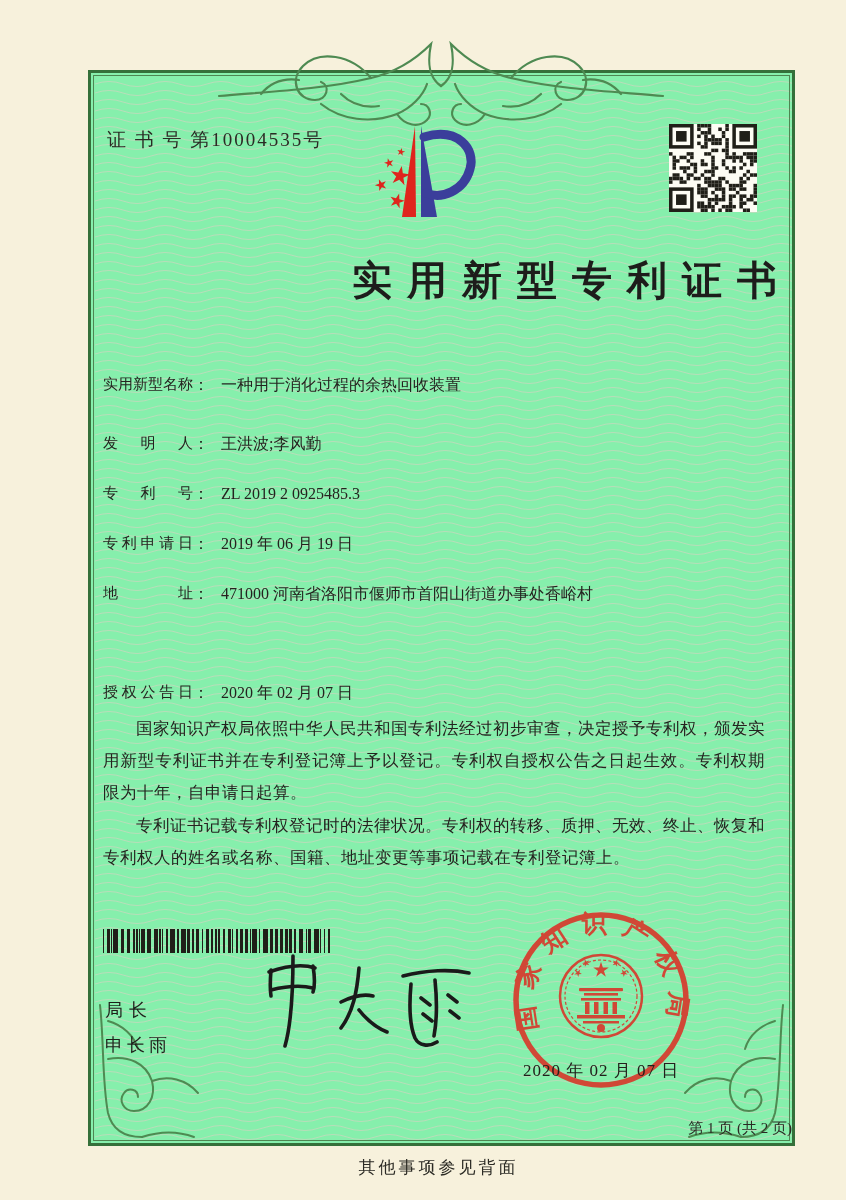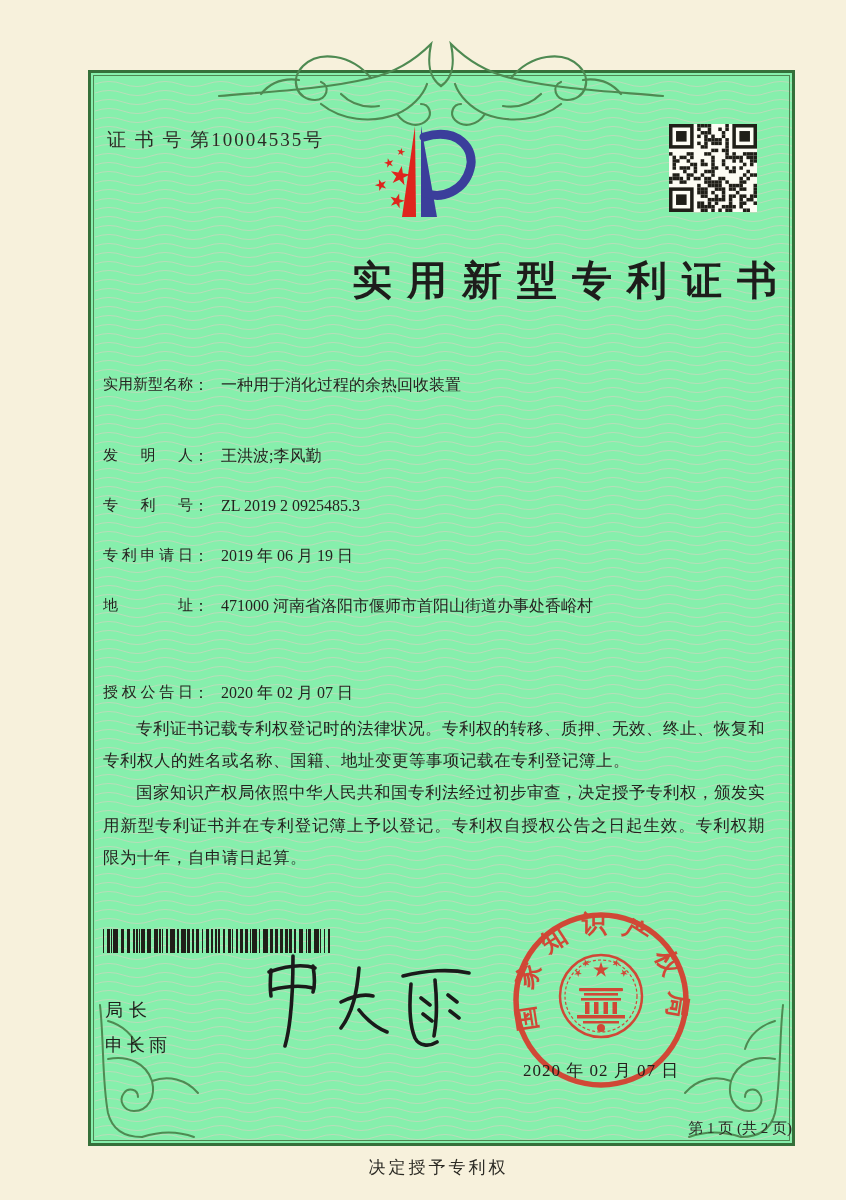--- a/index.html
+++ b/index.html
@@ -18,21 +18,21 @@
   }
   .waves{position:absolute;left:4px;top:4px;z-index:0;}
   .layer{position:absolute;z-index:3;}
   .cert-no{left:16px;top:54px;font-size:19px;letter-spacing:2px;color:#2b2a24;}
   .logo{left:267px;top:44px;width:125px;height:112px;}
   .qr{left:578px;top:51px;width:88px;height:88px;}
   .title{left:0;top:180px;width:100%;text-align:right;font-size:40px;font-weight:bold;
          letter-spacing:15px;color:#1d1d1b;}
   .fields{left:12px;top:300px;width:664px;font-size:16px;}
   .frow{margin-bottom:27px;line-height:23px;white-space:nowrap;}
-  .frow.first{margin-bottom:48px;}
+  .frow.first{margin-bottom:36px;}
   .flabel{display:inline-block;width:90px;text-align:justify;text-align-last:justify;
           font-size:15px;vertical-align:bottom;}
   .fcolon{margin-right:2px;}
   .fvalue{margin-left:10px;}
   .grant{left:12px;top:608px;width:664px;font-size:16px;line-height:23px;white-space:nowrap;}
   .grant .right{position:absolute;left:342px;top:0;}
   .glabel2{display:inline-block;width:100px;text-align:justify;text-align-last:justify;font-size:15px;vertical-align:bottom;}
   .paras{left:12px;top:640px;width:662px;font-size:16.5px;line-height:1.95;
          letter-spacing:0.5px;text-align:justify;}
   .paras p{margin:0;text-indent:2em;}
@@ -345,22 +345,22 @@
     </div>
   </div>
 
   <div class="layer grant">
     <span>
       <span class="flabel">授权公告日</span><span class="fcolon">：</span><span class="fvalue">2020 年 02 月 07 日</span>
     </span>
   </div>
 
   <div class="layer paras">
+    <p>国家知识产权局依照中华人民共和国专利法经过初步审查，决定授予专利权，颁发实用新型专利证书并在专利登记簿上予以登记。专利权自授权公告之日起生效。专利权期限为十年，自申请日起算。</p>
     <p>专利证书记载专利权登记时的法律状况。专利权的转移、质押、无效、终止、恢复和专利权人的姓名或名称、国籍、地址变更等事项记载在专利登记簿上。</p>
-    <p>国家知识产权局依照中华人民共和国专利法经过初步审查，决定授予专利权，颁发实用新型专利证书并在专利登记簿上予以登记。专利权自授权公告之日起生效。专利权期限为十年，自申请日起算。</p>
   </div>
 
   <svg class="layer barcode" id="barcode-svg" viewBox="0 0 232 24">
       <rect x="0" y="0" width="1" height="24" fill="#201f18"></rect>
       <rect x="4" y="0" width="3" height="24" fill="#201f18"></rect>
       <rect x="8" y="0" width="1" height="24" fill="#201f18"></rect>
       <rect x="10" y="0" width="5" height="24" fill="#201f18"></rect>
       <rect x="18" y="0" width="3" height="24" fill="#201f18"></rect>
       <rect x="24" y="0" width="3" height="24" fill="#201f18"></rect>
       <rect x="30" y="0" width="2" height="24" fill="#201f18"></rect>
@@ -454,13 +454,13 @@
           <circle cx="100" cy="128" r="4"></circle>
         </g>
       </g>
     </g>
   </svg>
   <div class="layer seal-date">2020 年 02 月 07 日</div>
 
   <div class="layer page-num">第 1 页 (共 2 页)</div>
 </div>
 
-<div class="back-note">决定授予专利权</div>
+<div class="back-note">其他事项参见背面</div>
 
 </body></html>

